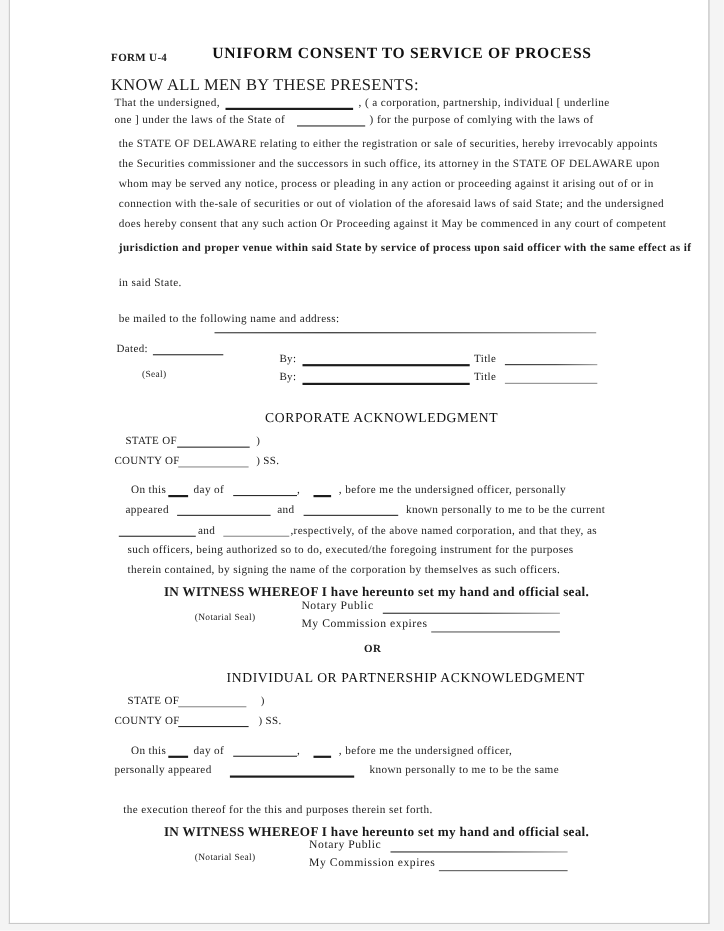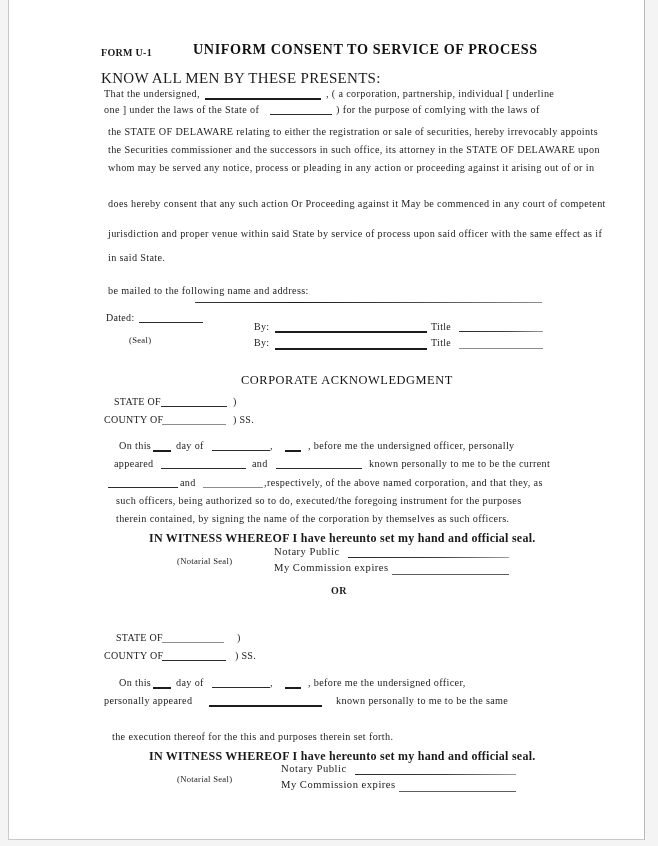--- a/index.html
+++ b/index.html
@@ -103,39 +103,40 @@
   .rule.addr  { height: 1.4px;
                 background: linear-gradient(to right,#3a3a3a 0%,#1c1c1c 30%,#454545 62%,#8d8d8d 100%); }
   .rule.fade  { background: linear-gradient(to right,#2b2b2b 0%,#3d3d3d 55%,#9a9a9a 100%); }
 </style>
 </head>
 <body>
 
 <div id="page-sheet">
 <div id="page-inner">
 
-  <div class="t form-label" style="left:92px; top:47px;">FORM U-1</div>
+  <div class="t form-label" style="left:92px; top:47px;">FORM U-4</div>
 
   <div class="t doc-title" style="left:184px; top:41px;">UNIFORM CONSENT TO SERVICE OF PROCESS</div>
 
   <div class="t small-caps-line" style="left:92px; top:70px;">KNOW ALL MEN BY THESE PRESENTS:</div>
 
   <div class="t body-line" style="left:95px; top:88px;">That the undersigned,</div>
   <div class="rule thick" style="left:196px; top:98px; width:116px;"></div>
   <div class="t body-line" style="left:317px; top:88px;">, ( a corporation, partnership, individual [ underline</div>
 
   <div class="t body-line" style="left:95px; top:104px;">one ] under the laws of the State of</div>
   <div class="rule" style="left:261px; top:114px; width:62px;"></div>
   <div class="t body-line" style="left:327px; top:104px;">) for the purpose of comlying with the laws of</div>
 
   <div class="t body-line" style="left:99px; top:126px;">the STATE OF DELAWARE relating to either the registration or sale of securities, hereby irrevocably appoints</div>
   <div class="t body-line" style="left:99px; top:144px;">the Securities commissioner and the successors in such office, its attorney in the STATE OF DELAWARE upon</div>
   <div class="t body-line" style="left:99px; top:162px;">whom may be served any notice, process or pleading in any action or proceeding against it arising out of or in</div>
+  <div class="t body-line" style="left:99px; top:180px;">connection with the-sale of securities or out of violation of the aforesaid laws of said State; and the undersigned</div>
   <div class="t body-line" style="left:99px; top:198px;">does hereby consent that any such action Or Proceeding against it May be commenced in any court of competent</div>
-  <div class="t body-line" style="left:99px; top:228px;">jurisdiction and proper venue within said State by service of process upon said officer with the same effect as if</div>
+  <div class="t body-line" style="left:99px; top:220px;font-weight:bold;">jurisdiction and proper venue within said State by service of process upon said officer with the same effect as if</div>
   <div class="t body-line" style="left:99px; top:252px;">in said State.</div>
 
   <div class="t body-line" style="left:99px; top:272px;"></div>
   <div class="t body-line" style="left:99px; top:285px;">be mailed to the following name and address:</div>
 
   <div class="rule addr" style="left:186px; top:302px; width:347px;"></div>
 
   <div class="t sig-label" style="left:97px; top:312px;">Dated:</div>
   <div class="rule" style="left:130px; top:322px; width:64px;"></div>
 
@@ -188,20 +189,21 @@
   <div class="t seal-label" style="left:168px; top:556px;">(Notarial Seal)</div>
 
   <div class="t notary-label" style="left:265px; top:546px;">Notary Public</div>
   <div class="rule fade" style="left:339px; top:557px; width:161px;"></div>
 
   <div class="t notary-label" style="left:265px; top:562px;">My Commission expires</div>
   <div class="rule mid" style="left:383px; top:574px; width:117px;"></div>
 
   <div class="t or-head" style="left:322px; top:585px;">OR</div>
 
+  <div class="t section-head" style="left:197px; top:609px;">INDIVIDUAL OR PARTNERSHIP ACKNOWLEDGMENT</div>
 
   <div class="t sig-label" style="left:107px; top:632px;">STATE OF</div>
   <div class="rule light" style="left:153px; top:642px; width:62px;"></div>
   <div class="t sig-label" style="left:228px; top:632px;">)</div>
 
   <div class="t sig-label" style="left:95px; top:650px;">COUNTY OF</div>
   <div class="rule" style="left:153px; top:660px; width:64px;"></div>
   <div class="t sig-label" style="left:226px; top:650px;">) SS.</div>
 
   <div class="t body-line" style="left:110px; top:677px;">On this</div>

